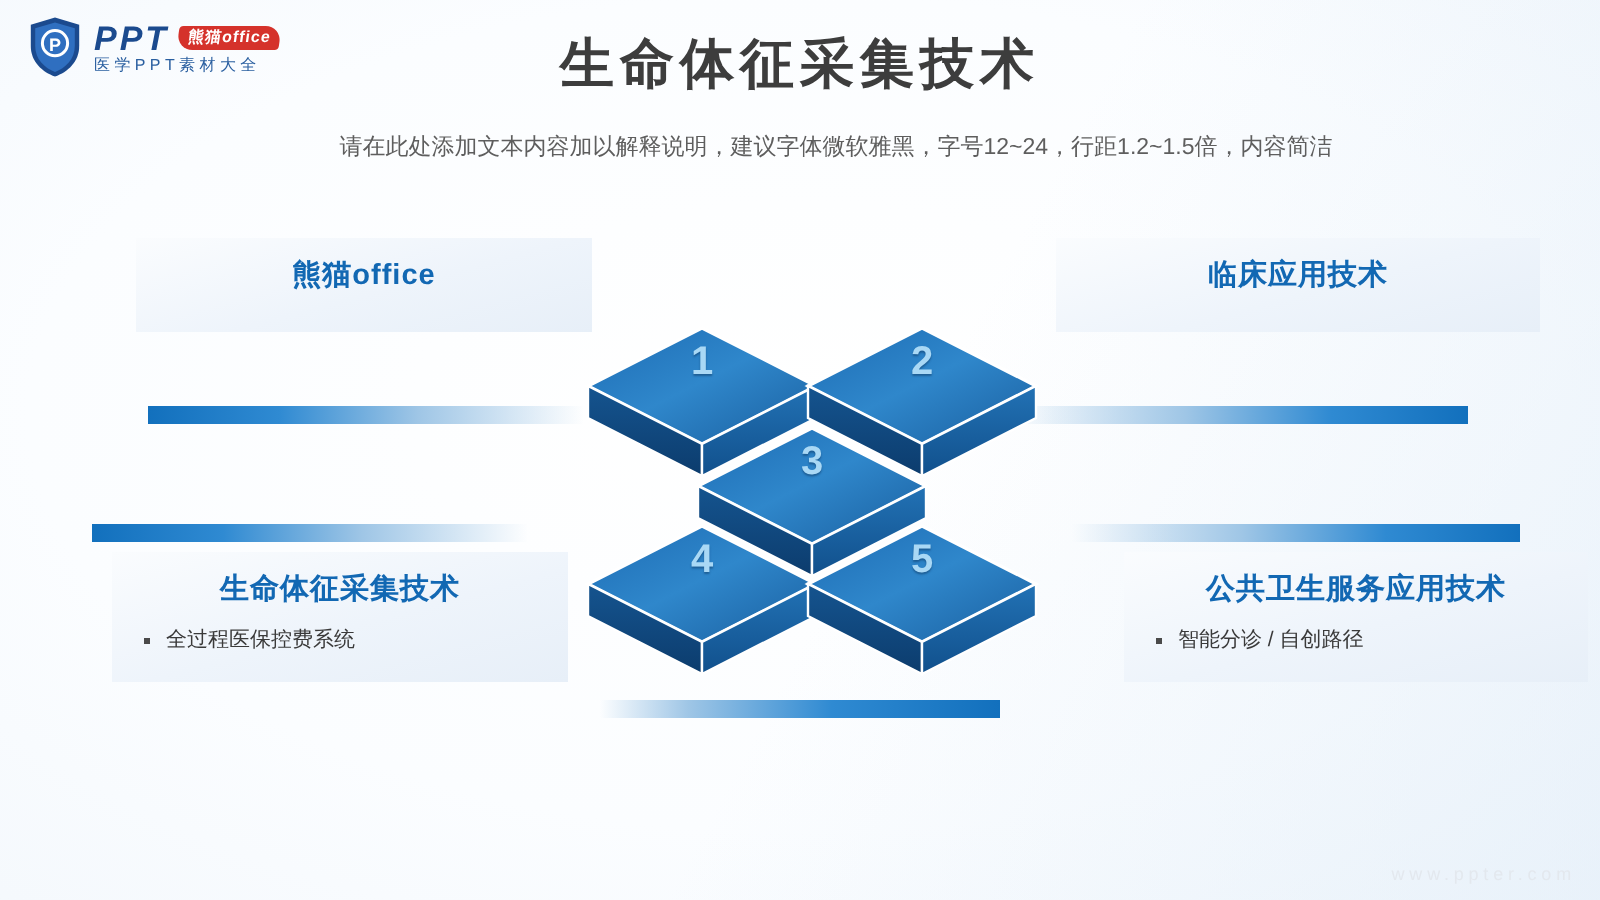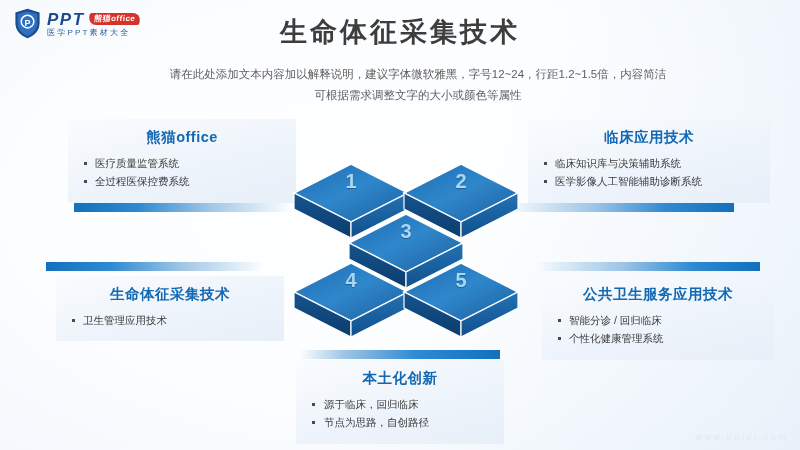--- a/index.html
+++ b/index.html
@@ -157,21 +157,21 @@
   
   #panel-tl { left: 68px;  top: 119px; width: 228px; }
   #bar-tl   { left: 74px;  top: 203px; width: 218px; }
 
   #panel-tr { left: 528px; top: 119px; width: 242px; }
   #bar-tr   { left: 506px; top: 203px; width: 228px; }
 
   #panel-ml { left: 56px;  top: 276px; width: 228px; }
   #bar-ml   { left: 46px;  top: 262px; width: 218px; }
 
-  #panel-mr { left: 542px; top: 276px; width: 232px; }
+  #panel-mr { left: 562px; top: 276px; width: 232px; }
   #bar-mr   { left: 536px; top: 262px; width: 224px; }
 
   #panel-bc { left: 296px; top: 360px; width: 208px; }
   #bar-bc   { left: 300px; top: 350px; width: 200px; }
 
   
   .cubes {
     position: absolute;
     left: 290px;
     top: 160px;
@@ -227,67 +227,50 @@
         <span class="logo-ppt">PPT</span>
         <span class="logo-badge">熊猫office</span>
       </div>
       <div class="logo-sub">医学PPT素材大全</div>
     </div>
   </div>
 
   <div class="page-title">生命体征采集技术</div>
   <div class="page-subtitle">
     <span>请在此处添加文本内容加以解释说明，建议字体微软雅黑，字号12~24，行距1.2~1.5倍，内容简洁</span>
-    <span>可根据需求调整文字的大小或颜色等属性</span>
   </div>
 
   <div class="bar to-right" id="bar-tl"></div>
   <div class="bar to-left" id="bar-tr"></div>
   <div class="bar to-right" id="bar-ml"></div>
   <div class="bar to-left" id="bar-mr"></div>
   <div class="bar both" id="bar-bc"></div>
 
   <div class="panel" id="panel-tl">
     <div class="panel-title">熊猫office</div>
-    <ul>
-      <li>医疗质量监管系统</li>
-      <li>全过程医保控费系统</li>
-    </ul>
   </div>
 
   <div class="panel" id="panel-tr">
     <div class="panel-title">临床应用技术</div>
-    <ul>
-      <li>临床知识库与决策辅助系统</li>
-      <li>医学影像人工智能辅助诊断系统</li>
-    </ul>
   </div>
 
   <div class="panel" id="panel-ml">
     <div class="panel-title">生命体征采集技术</div>
     <ul>
-      <li>卫生管理应用技术</li>
+      <li>全过程医保控费系统</li>
     </ul>
   </div>
 
   <div class="panel" id="panel-mr">
     <div class="panel-title">公共卫生服务应用技术</div>
     <ul>
-      <li>智能分诊 / 回归临床</li>
-      <li>个性化健康管理系统</li>
+      <li>智能分诊 / 自创路径</li>
     </ul>
   </div>
 
-  <div class="panel center" id="panel-bc">
-    <div class="panel-title">本土化创新</div>
-    <ul>
-      <li>源于临床，回归临床</li>
-      <li>节点为思路，自创路径</li>
-    </ul>
-  </div>
 
   <div class="cubes">
 
     <div class="cube" id="cube-1">
       <svg viewBox="0 0 118 84">
         <defs>
           <linearGradient id="gTop1" x1="0" y1="0" x2="1" y2="1">
             <stop offset="0%" stop-color="#1d6cb4"></stop>
               <stop offset="48%" stop-color="#2f87cb"></stop>
               <stop offset="100%" stop-color="#1a5f9f"></stop>

